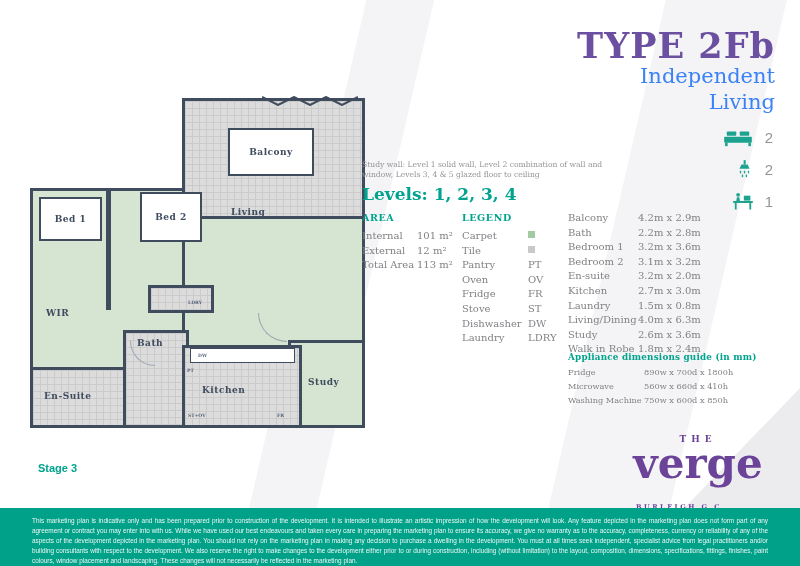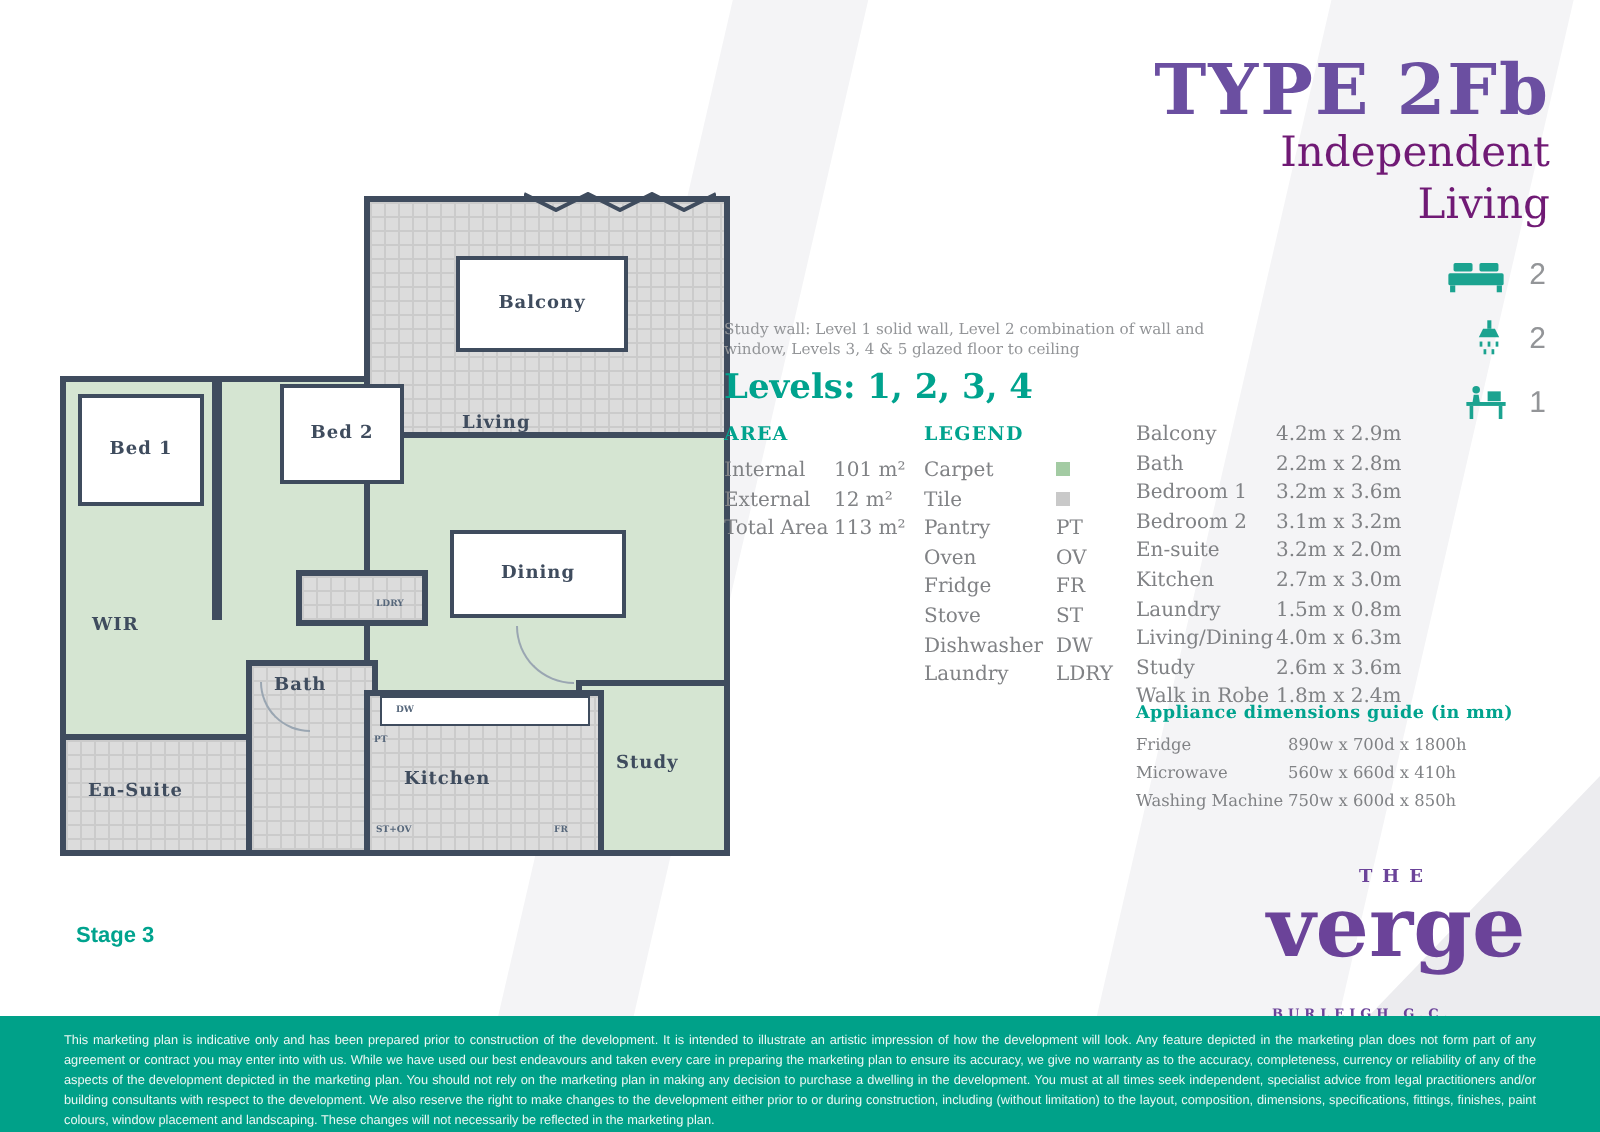--- a/index.html
+++ b/index.html
@@ -7,21 +7,21 @@
         font-family:"DejaVu Serif",serif;margin:0 auto;}
   .ribbon{position:absolute;background:#f4f4f6;z-index:0;}
   #ribbon1{left:298px;top:-80px;width:66px;height:760px;transform:rotate(13deg);}
   #ribbon2{left:598px;top:-60px;width:118px;height:720px;transform:rotate(13deg);}
   #wedge{position:absolute;right:0;bottom:58px;width:170px;height:120px;background:#ececef;
          clip-path:polygon(100% 0,100% 100%,32% 100%);z-index:0;}
 
   
   #title-block{position:absolute;top:28px;right:25px;text-align:right;z-index:2;}
   .type-title{font-size:35px;font-weight:bold;color:#6B4FA1;letter-spacing:1px;line-height:1;}
-  .subtitle{font-size:21px;color:#701a75;line-height:1.25;}
+  .subtitle{font-size:21px;color:#3b82f6;line-height:1.25;}
 
   
   #stats{position:absolute;top:128px;right:27px;z-index:2;}
   .stat-row{display:flex;align-items:center;justify-content:flex-end;gap:12px;margin-bottom:13px;}
   .stat-count{font-size:15px;color:#939598;font-family:"Liberation Sans",sans-serif;}
   .stat-icon svg{display:block;}
   .ticon{fill:#1BA390;}
 
   
   #note{position:absolute;left:362px;top:160px;width:252px;font-size:7.6px;color:#939598;
@@ -265,31 +265,28 @@
     <div class="room tile" style="left:93px;top:235px;width:66px;height:98px;"></div>
     <div class="room tile" style="left:0;top:272px;width:96px;height:61px;"></div>
     <div class="room tile" style="left:152px;top:250px;width:120px;height:83px;"></div>
 
     <div class="wall" style="left:76px;top:93px;width:5px;height:122px;"></div>
 
     <svg id="roofline" width="96" height="10" viewBox="0 0 96 10">
         <polyline points="0,1 16,9 32,1 48,9 64,1 80,9 96,1" fill="none" stroke="#3F4C5E" stroke-width="2"></polyline>
       </svg>
 
-    <div class="furn" style="left:9px;top:102px;width:63px;height:56px;">
+    <div class="furn" style="left:9px;top:102px;width:63px;height:44px;">
       <span class="room-label">Bed 1</span>
     </div>
     <div class="furn" style="left:86px;top:97px;width:62px;height:50px;margin-left:24px;">
       <span class="room-label">Bed 2</span>
     </div>
     <div class="furn" style="left:198px;top:33px;width:86px;height:48px;">
       <span class="room-label">Balcony</span>
-    </div>
-    <div class="furn" style="left:195px;top:170px;width:88px;height:44px;">
-      <span class="room-label">Dining</span>
     </div>
     <div class="furn" style="left:160px;top:253px;width:105px;height:15px;border-width:1px;"></div>
 
     <span class="room-label" style="left:201px;top:112px;">Living</span>
     <span class="room-label" style="left:16px;top:213px;">WIR</span>
     <span class="room-label" style="left:107px;top:243px;">Bath</span>
     <span class="room-label" style="left:14px;top:296px;">En-Suite</span>
     <span class="room-label" style="left:172px;top:290px;">Kitchen</span>
     <span class="room-label" style="left:278px;top:282px;">Study</span>
     <span class="tiny-label" style="left:158px;top:205px;">LDRY</span>

